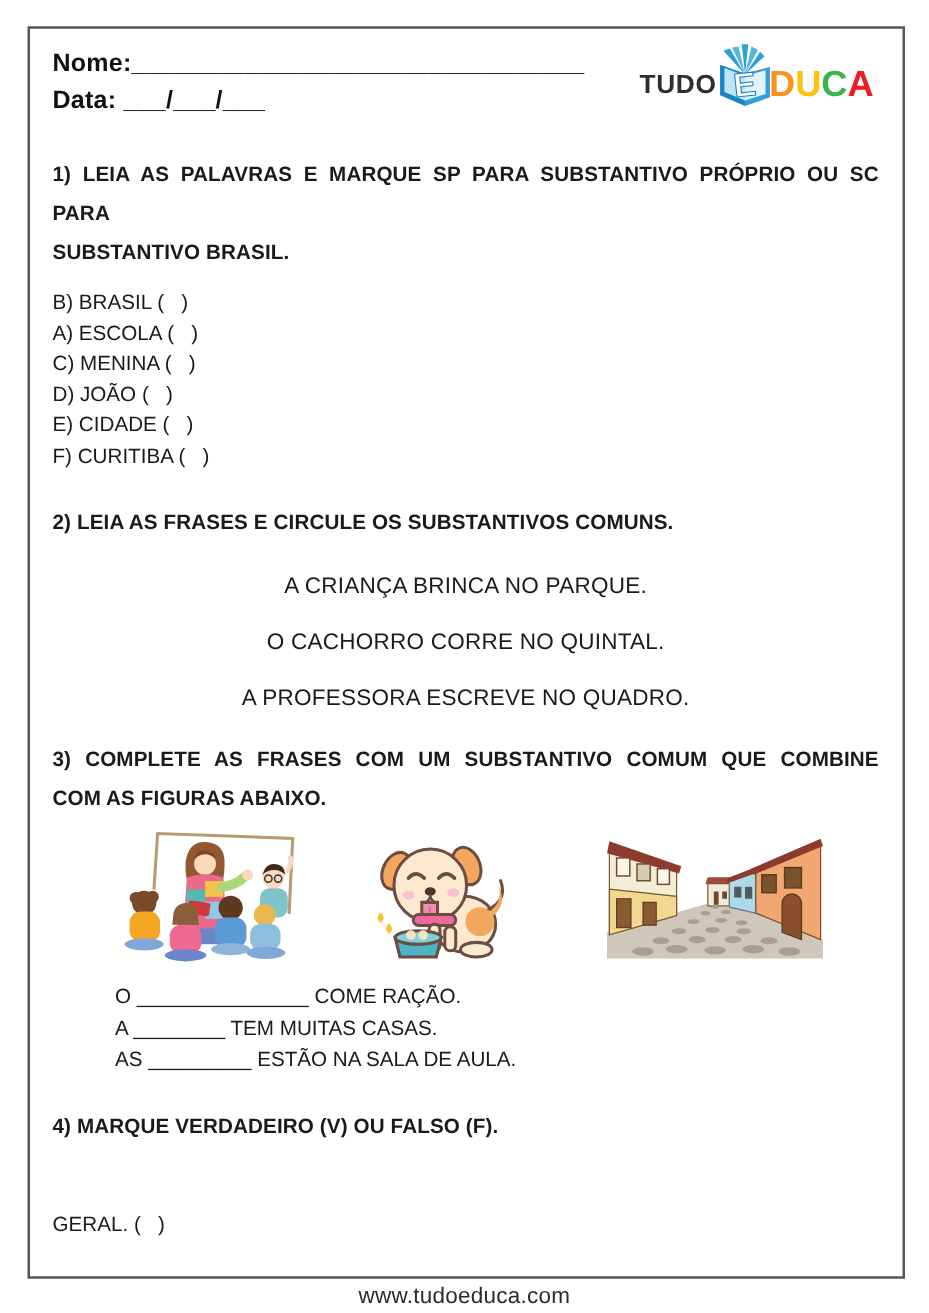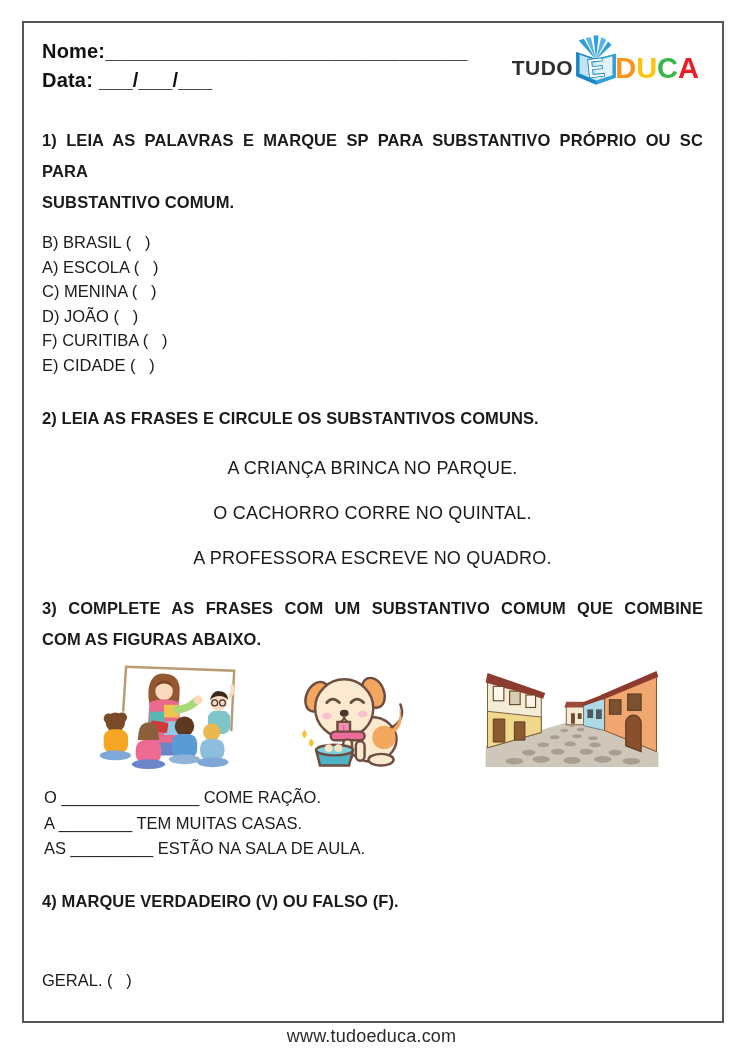--- a/index.html
+++ b/index.html
@@ -27,21 +27,21 @@
   .items { margin-top:12px; }
   .items .plain { line-height:24.5px; }
   .sec2 { margin-top:26px; }
   .center-s { text-align:center; font-size:18px; font-weight:400; margin-top:24px; letter-spacing:0.2px; }
   .sec3 { margin-top:24px; }
   .figrow { display:flex; align-items:flex-end; margin-top:6px; padding-left:44px; }
   .fig1 { width:160px; height:112px; }
   .fig2 { width:126px; height:108px; margin-left:42px; }
   .fig3 { width:180px; height:96px; margin-left:68px; margin-bottom:6px; }
   .blanks { margin-top:12px; padding-left:2px; }
-  .blanks .plain { line-height:25.5px; }
+  .blanks .plain { line-height:25.5px;margin-left:48px; }
   .sec4 { margin-top:24px; }
   .q4item { margin-top:20px; font-size:16.5px; font-weight:400; line-height:29px; white-space:pre-wrap; }
 
   .footer { position:absolute; left:0; right:0; top:1026px; text-align:center;
     font-size:18px; font-weight:400; color:#2b2b2b; letter-spacing:0.2px; }
   svg { display:block; }
 </style>
 </head>
 <body>
 
@@ -74,28 +74,28 @@
           </span>
           <span class="ld c-d">D</span>
             <span class="ld c-u">U</span>
             <span class="ld c-c">C</span>
             <span class="ld c-a">A</span>
         </div>
       </div>
 
       <div class="sec1">
         <div class="h-bold just">1) LEIA AS PALAVRAS E MARQUE SP PARA SUBSTANTIVO PRÓPRIO OU SC PARA</div>
-        <div class="h-bold">SUBSTANTIVO COMUM.</div>
+        <div class="h-bold">SUBSTANTIVO BRASIL.</div>
         <div class="items">
           <div class="plain">B) BRASIL (&nbsp;&nbsp;&nbsp;)</div>
           <div class="plain">A) ESCOLA (&nbsp;&nbsp;&nbsp;)</div>
           <div class="plain">C) MENINA (&nbsp;&nbsp;&nbsp;)</div>
           <div class="plain">D) JOÃO (&nbsp;&nbsp;&nbsp;)</div>
+          <div class="plain">E) CIDADE (&nbsp;&nbsp;&nbsp;)</div>
           <div class="plain">F) CURITIBA (&nbsp;&nbsp;&nbsp;)</div>
-          <div class="plain">E) CIDADE (&nbsp;&nbsp;&nbsp;)</div>
         </div>
       </div>
 
       <div class="sec2">
         <div class="h-bold">2) LEIA AS FRASES E CIRCULE OS SUBSTANTIVOS COMUNS.</div>
         <div class="center-s">A CRIANÇA BRINCA NO PARQUE.</div>
         <div class="center-s">O CACHORRO CORRE NO QUINTAL.</div>
         <div class="center-s">A PROFESSORA ESCREVE NO QUADRO.</div>
       </div>
 

